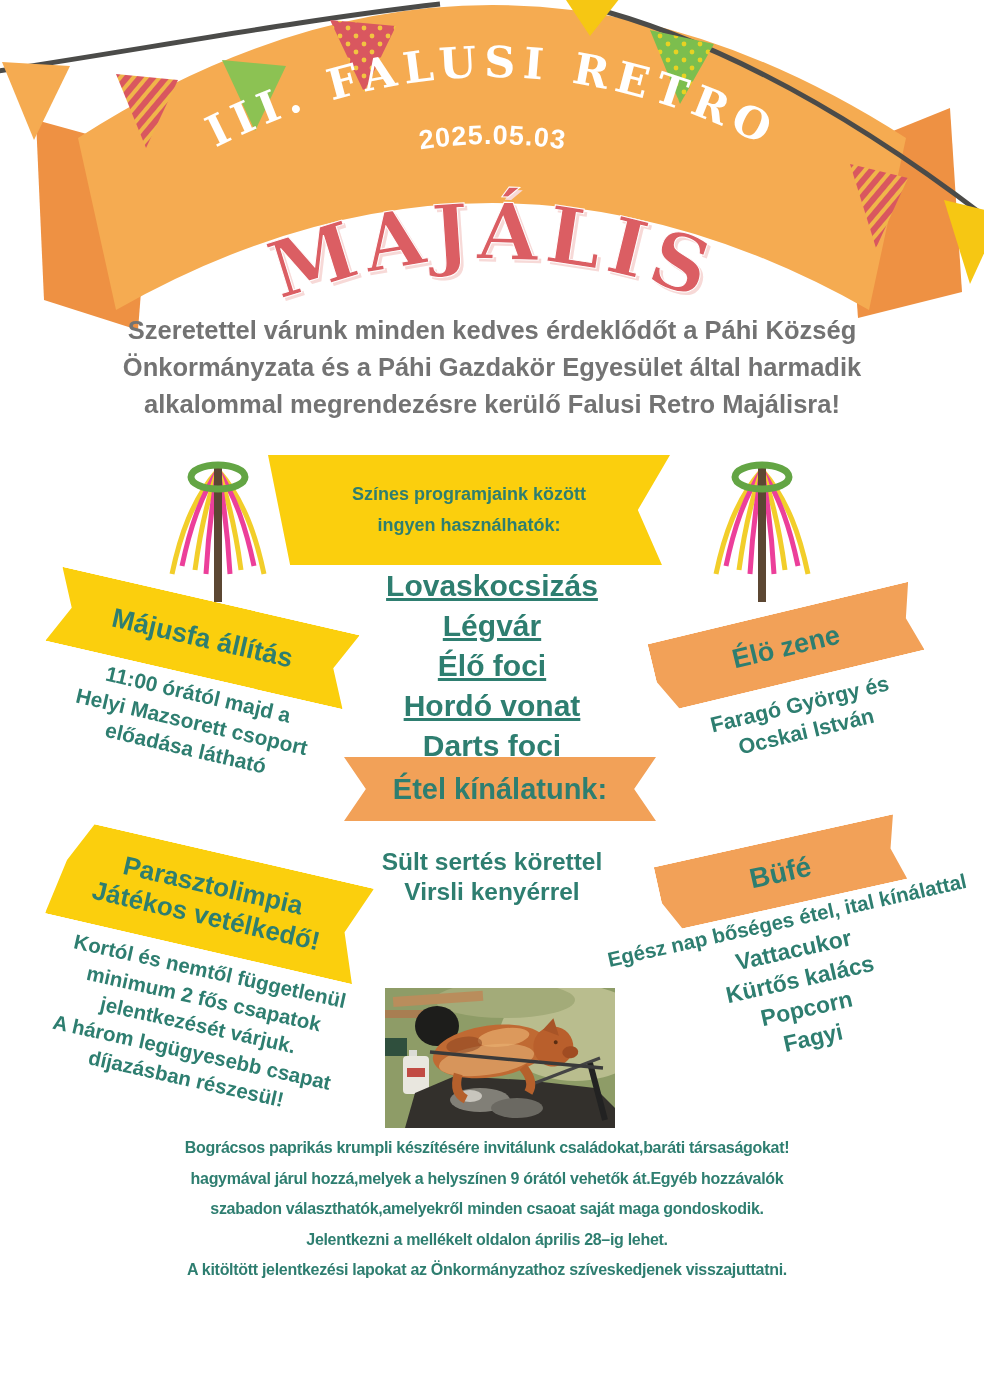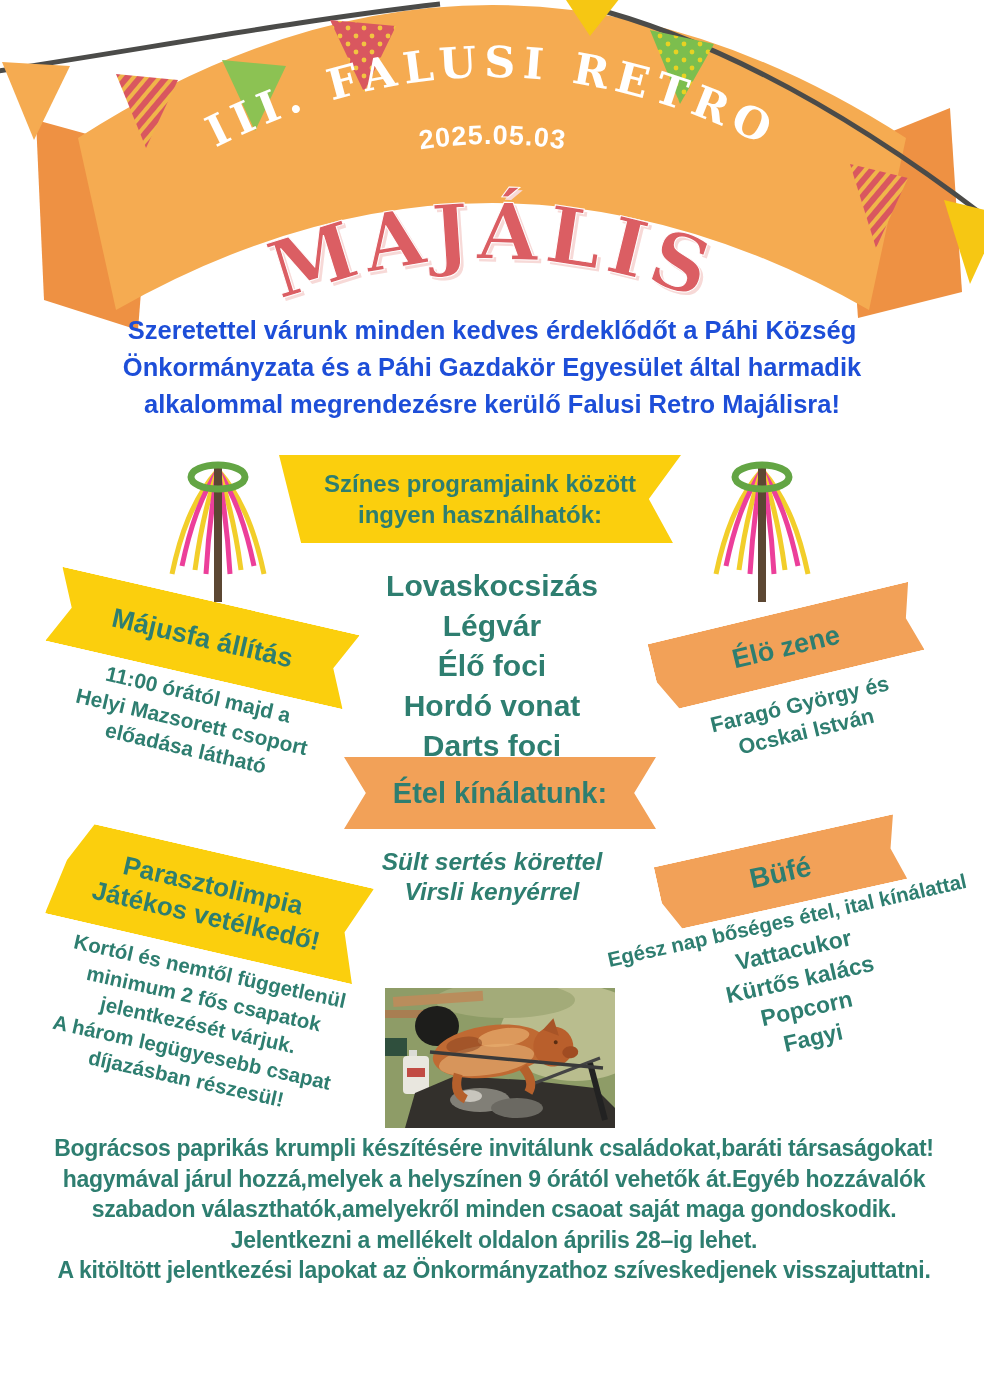--- a/index.html
+++ b/index.html
@@ -4,86 +4,86 @@
 <style>
   html,body{margin:0;padding:0;background:#ffffff;}
   .poster{
     position:relative;width:984px;height:1392px;margin:0 auto;background:#fff;
     overflow:hidden;
     font-family:"Liberation Sans","DejaVu Sans",sans-serif;
     font-weight:bold;
   }
   .abs{position:absolute;}
   .teal{color:#2E7E70;}
-  .salmon{color:#1d4ed8;}
+  .salmon{color:#737373;}
   .center{text-align:center;}
 
   
   .intro{left:30px;top:312px;width:924px;font-size:25.5px;line-height:37px;}
 
   
   .banner{display:flex;flex-direction:column;align-items:center;justify-content:center;}
   .banner-yellow{background:#FBCF0D;}
   .banner-orange{background:#F2A158;}
   .center-banner{
-    left:279px;top:455px;width:402px;height:88px;
+    left:268px;top:455px;width:402px;height:110px;
     clip-path:polygon(0% 0%,100% 0%,92% 50%,98% 100%,5.5% 100%);
-    font-size:24px;line-height:31px;
+    font-size:18px;line-height:31px;
   }
   
   .maypole{width:112px;height:165px;}
   .maypole-left{left:162px;top:448px;}
   .maypole-right{left:706px;top:448px;}
 
   
-  .program-list{left:292px;top:566px;width:400px;font-size:30px;line-height:40px;}
+  .program-list{left:292px;top:566px;width:400px;font-size:30px;line-height:40px;text-decoration:underline;}
 
   
   .majusfa-banner{
     left:50px;top:600px;width:305px;height:76px;transform:rotate(13deg);
     clip-path:polygon(0% 0%,100% 0%,94% 50%,100% 100%,0% 100%,6% 50%);
     font-size:27px;
   }
   .majusfa-text{left:22px;top:680px;width:340px;transform:rotate(13deg);
     font-size:21px;line-height:27.5px;}
   .elozene-banner{
     left:652px;top:612px;width:268px;height:70px;transform:rotate(-13.5deg);
     clip-path:polygon(0% 0%,100% 0%,96% 50%,100% 100%,6% 100%,0% 55%);
     font-size:27px;
   }
   .elozene-text{left:648px;top:690px;width:310px;transform:rotate(-13.5deg);
     font-size:21.5px;line-height:28px;}
 
   .etel-banner{
-    left:344px;top:757px;width:312px;height:72px;
+    left:344px;top:757px;width:312px;height:64px;
     clip-path:polygon(0% 0%,100% 0%,93% 50%,100% 100%,0% 100%,7% 50%);
     font-size:29px;
   }
-  .etel-items{left:292px;top:847px;width:400px;font-size:24.5px;line-height:30px;font-style:italic;}
+  .etel-items{left:292px;top:847px;width:400px;font-size:24.5px;line-height:30px;}
 
   .paraszt-banner{
     left:52px;top:852px;width:315px;height:98px;transform:rotate(13deg);
     clip-path:polygon(9% 0%,100% 0%,94% 50%,100% 100%,0% 100%,3% 42%);
     font-size:26px;line-height:31px;
   }
   .paraszt-text{left:18px;top:956px;width:360px;transform:rotate(12.5deg);
     font-size:20.5px;line-height:27.5px;}
 
   .bufe-banner{
     left:658px;top:840px;width:245px;height:66px;transform:rotate(-12.5deg);
     clip-path:polygon(0% 0%,100% 0%,96% 50%,100% 100%,6% 100%,0% 55%);
     font-size:28px;
   }
   .bufe-text{left:600px;top:904px;width:400px;transform:rotate(-12.5deg);
     font-size:23px;line-height:30px;}
   .bufe-text .sub{font-size:20.5px;white-space:nowrap;}
 
   .photo{left:385px;top:988px;width:230px;height:140px;}
 
-  .closing{left:27px;top:1133px;width:934px;font-size:23px;line-height:30.5px;letter-spacing:-0.3px;}
+  .closing{left:20px;top:1133px;width:934px;font-size:16px;line-height:30.5px;letter-spacing:-0.3px;}
   .nowrap{white-space:nowrap;}
 </style>
 </head>
 <body>
 
 <div class="poster">
 
   <svg class="abs" style="left:0;top:0" width="984" height="340" viewBox="0 0 984 340">
     <defs>
       <pattern id="stripes" width="10" height="10" patternUnits="userSpaceOnUse" patternTransform="rotate(40)">

